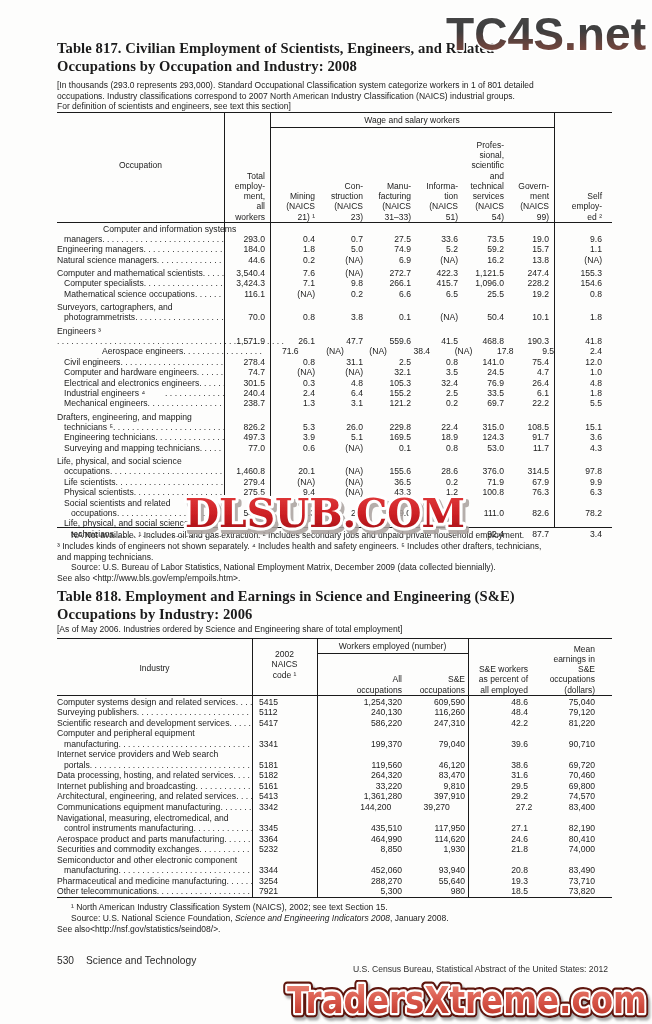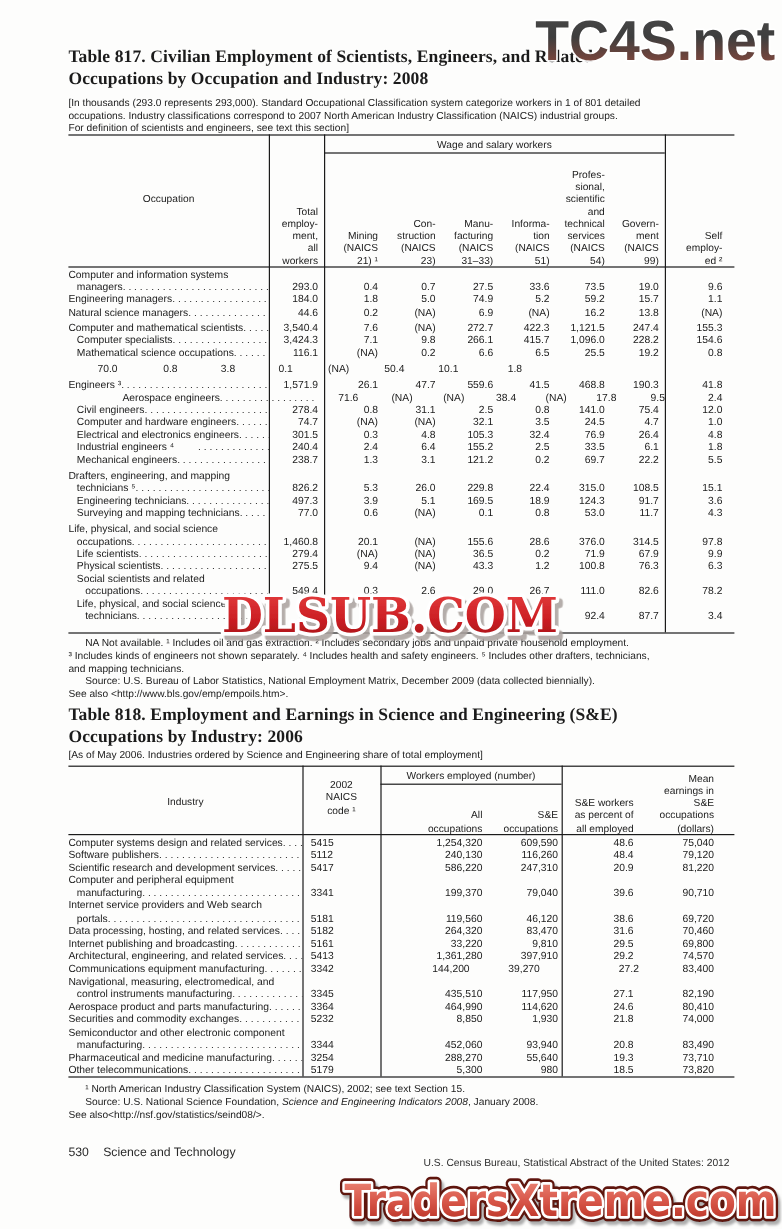--- a/index.html
+++ b/index.html
@@ -101,21 +101,21 @@
 ed ²</div>
 
   <div class="hrule" style="top:110px;width:555px;"></div>
   <div class="vrule" style="left:167px;height:415px;"></div>
   <div class="vrule" style="left:213px;height:415px;"></div>
   <div class="vrule" style="left:497px;height:415px;"></div>
 
   <div class="tbody" style="top:111.5px;">
       <div class="trow">
         <div class="lab-cell" style="width: 167px;">
-          <div class="lab-line" style="padding-left: 0px;">
+          <div class="lab-line" style="padding-left: 0px; margin-left: 46px;">
             <div class="lab-txt">Computer and information systems</div>
           </div>
           <div class="lab-line" style="padding-left: 7px;">
             <div class="lab-txt">managers</div>
             <div class="leader"></div>
           </div>
         </div>
         <div class="val" style="width: 46px; padding-right: 5px;">293.0</div>
         <div class="val" style="width: 47px; padding-right: 2px;">0.4</div>
         <div class="val" style="width: 48px; padding-right: 2px;">0.7</div>
@@ -199,32 +199,41 @@
         <div class="val" style="width: 46px; padding-right: 5px;">116.1</div>
         <div class="val" style="width: 47px; padding-right: 2px;">(NA)</div>
         <div class="val" style="width: 48px; padding-right: 2px;">0.2</div>
         <div class="val" style="width: 48px; padding-right: 2px;">6.6</div>
         <div class="val" style="width: 47px; padding-right: 2px;">6.5</div>
         <div class="val" style="width: 46px; padding-right: 2px;">25.5</div>
         <div class="val" style="width: 48px; padding-right: 5px;">19.2</div>
         <div class="val" style="width: 58px; padding-right: 10px;">0.8</div>
       </div>
       <div class="trow gap">
+        <div class="lab-cell" style="width: 167px;">
+          <div class="lab-line" style="padding-left: 0px;">
+            <div class="lab-txt">Surveyors, cartographers, and</div>
+          </div>
+          <div class="lab-line" style="padding-left: 7px;">
+            <div class="lab-txt">photogrammetrists</div>
+            <div class="leader"></div>
+          </div>
+        </div>
         <div class="val" style="width: 46px; padding-right: 5px;">70.0</div>
         <div class="val" style="width: 47px; padding-right: 2px;">0.8</div>
         <div class="val" style="width: 48px; padding-right: 2px;">3.8</div>
         <div class="val" style="width: 48px; padding-right: 2px;">0.1</div>
         <div class="val" style="width: 47px; padding-right: 2px;">(NA)</div>
         <div class="val" style="width: 46px; padding-right: 2px;">50.4</div>
         <div class="val" style="width: 48px; padding-right: 5px;">10.1</div>
         <div class="val" style="width: 58px; padding-right: 10px;">1.8</div>
       </div>
       <div class="trow gap">
         <div class="lab-cell" style="width: 167px;">
-          <div class="lab-line" style="padding-left: 0px;">
+          <div class="lab-line" style="padding-left: 0px; flex-direction: column;">
             <div class="lab-txt">Engineers ³</div>
             <div class="leader"></div>
           </div>
         </div>
         <div class="val" style="width: 46px; padding-right: 5px;">1,571.9</div>
         <div class="val" style="width: 47px; padding-right: 2px; padding-left: 12px;">26.1</div>
         <div class="val" style="width: 48px; padding-right: 2px;">47.7</div>
         <div class="val" style="width: 48px; padding-right: 2px;">559.6</div>
         <div class="val" style="width: 47px; padding-right: 2px;">41.5</div>
         <div class="val" style="width: 46px; padding-right: 2px;">468.8</div>
@@ -520,41 +529,41 @@
         </div>
         <div class="naics" style="width: 65px;">5415</div>
         <div class="val" style="width: 88px; padding-right: 3px;">1,254,320</div>
         <div class="val" style="width: 63px; padding-right: 3px;">609,590</div>
         <div class="val" style="width: 68px; padding-right: 8px;">48.6</div>
         <div class="val" style="width: 76px; padding-right: 17px;">75,040</div>
       </div>
       <div class="trow" style="line-height: 10.55px;">
         <div class="lab-cell" style="width: 195px;">
           <div class="lab-line" style="padding-left: 0px;">
-            <div class="lab-txt">Software publishers</div>
+            <div class="lab-txt">Surveying publishers</div>
             <div class="leader"></div>
           </div>
         </div>
         <div class="naics" style="width: 65px;">5112</div>
         <div class="val" style="width: 88px; padding-right: 3px;">240,130</div>
         <div class="val" style="width: 63px; padding-right: 3px;">116,260</div>
         <div class="val" style="width: 68px; padding-right: 8px;">48.4</div>
         <div class="val" style="width: 76px; padding-right: 17px;">79,120</div>
       </div>
       <div class="trow" style="line-height: 10.55px;">
         <div class="lab-cell" style="width: 195px;">
           <div class="lab-line" style="padding-left: 0px;">
             <div class="lab-txt">Scientific research and development services</div>
             <div class="leader"></div>
           </div>
         </div>
         <div class="naics" style="width: 65px;">5417</div>
         <div class="val" style="width: 88px; padding-right: 3px;">586,220</div>
         <div class="val" style="width: 63px; padding-right: 3px;">247,310</div>
-        <div class="val" style="width: 68px; padding-right: 8px;">20.9</div>
+        <div class="val" style="width: 68px; padding-right: 8px;">42.2</div>
         <div class="val" style="width: 76px; padding-right: 17px;">81,220</div>
       </div>
       <div class="trow" style="line-height: 10.55px;">
         <div class="lab-cell" style="width: 195px;">
           <div class="lab-line" style="padding-left: 0px;">
             <div class="lab-txt">Computer and peripheral equipment</div>
           </div>
           <div class="lab-line" style="padding-left: 7px;">
             <div class="lab-txt">manufacturing</div>
             <div class="leader"></div>
@@ -705,21 +714,21 @@
         <div class="val" style="width: 68px; padding-right: 8px;">19.3</div>
         <div class="val" style="width: 76px; padding-right: 17px;">73,710</div>
       </div>
       <div class="trow" style="line-height: 10.55px;">
         <div class="lab-cell" style="width: 195px;">
           <div class="lab-line" style="padding-left: 0px;">
             <div class="lab-txt">Other telecommunications</div>
             <div class="leader"></div>
           </div>
         </div>
-        <div class="naics" style="width: 65px;">5179</div>
+        <div class="naics" style="width: 65px;">7921</div>
         <div class="val" style="width: 88px; padding-right: 3px;">5,300</div>
         <div class="val" style="width: 63px; padding-right: 3px;">980</div>
         <div class="val" style="width: 68px; padding-right: 8px;">18.5</div>
         <div class="val" style="width: 76px; padding-right: 17px;">73,820</div>
       </div>
     </div>
   <div class="hrule" style="top:259px;width:555px;"></div>
 </div>
 
 <div class="fn" style="top:902px;">

